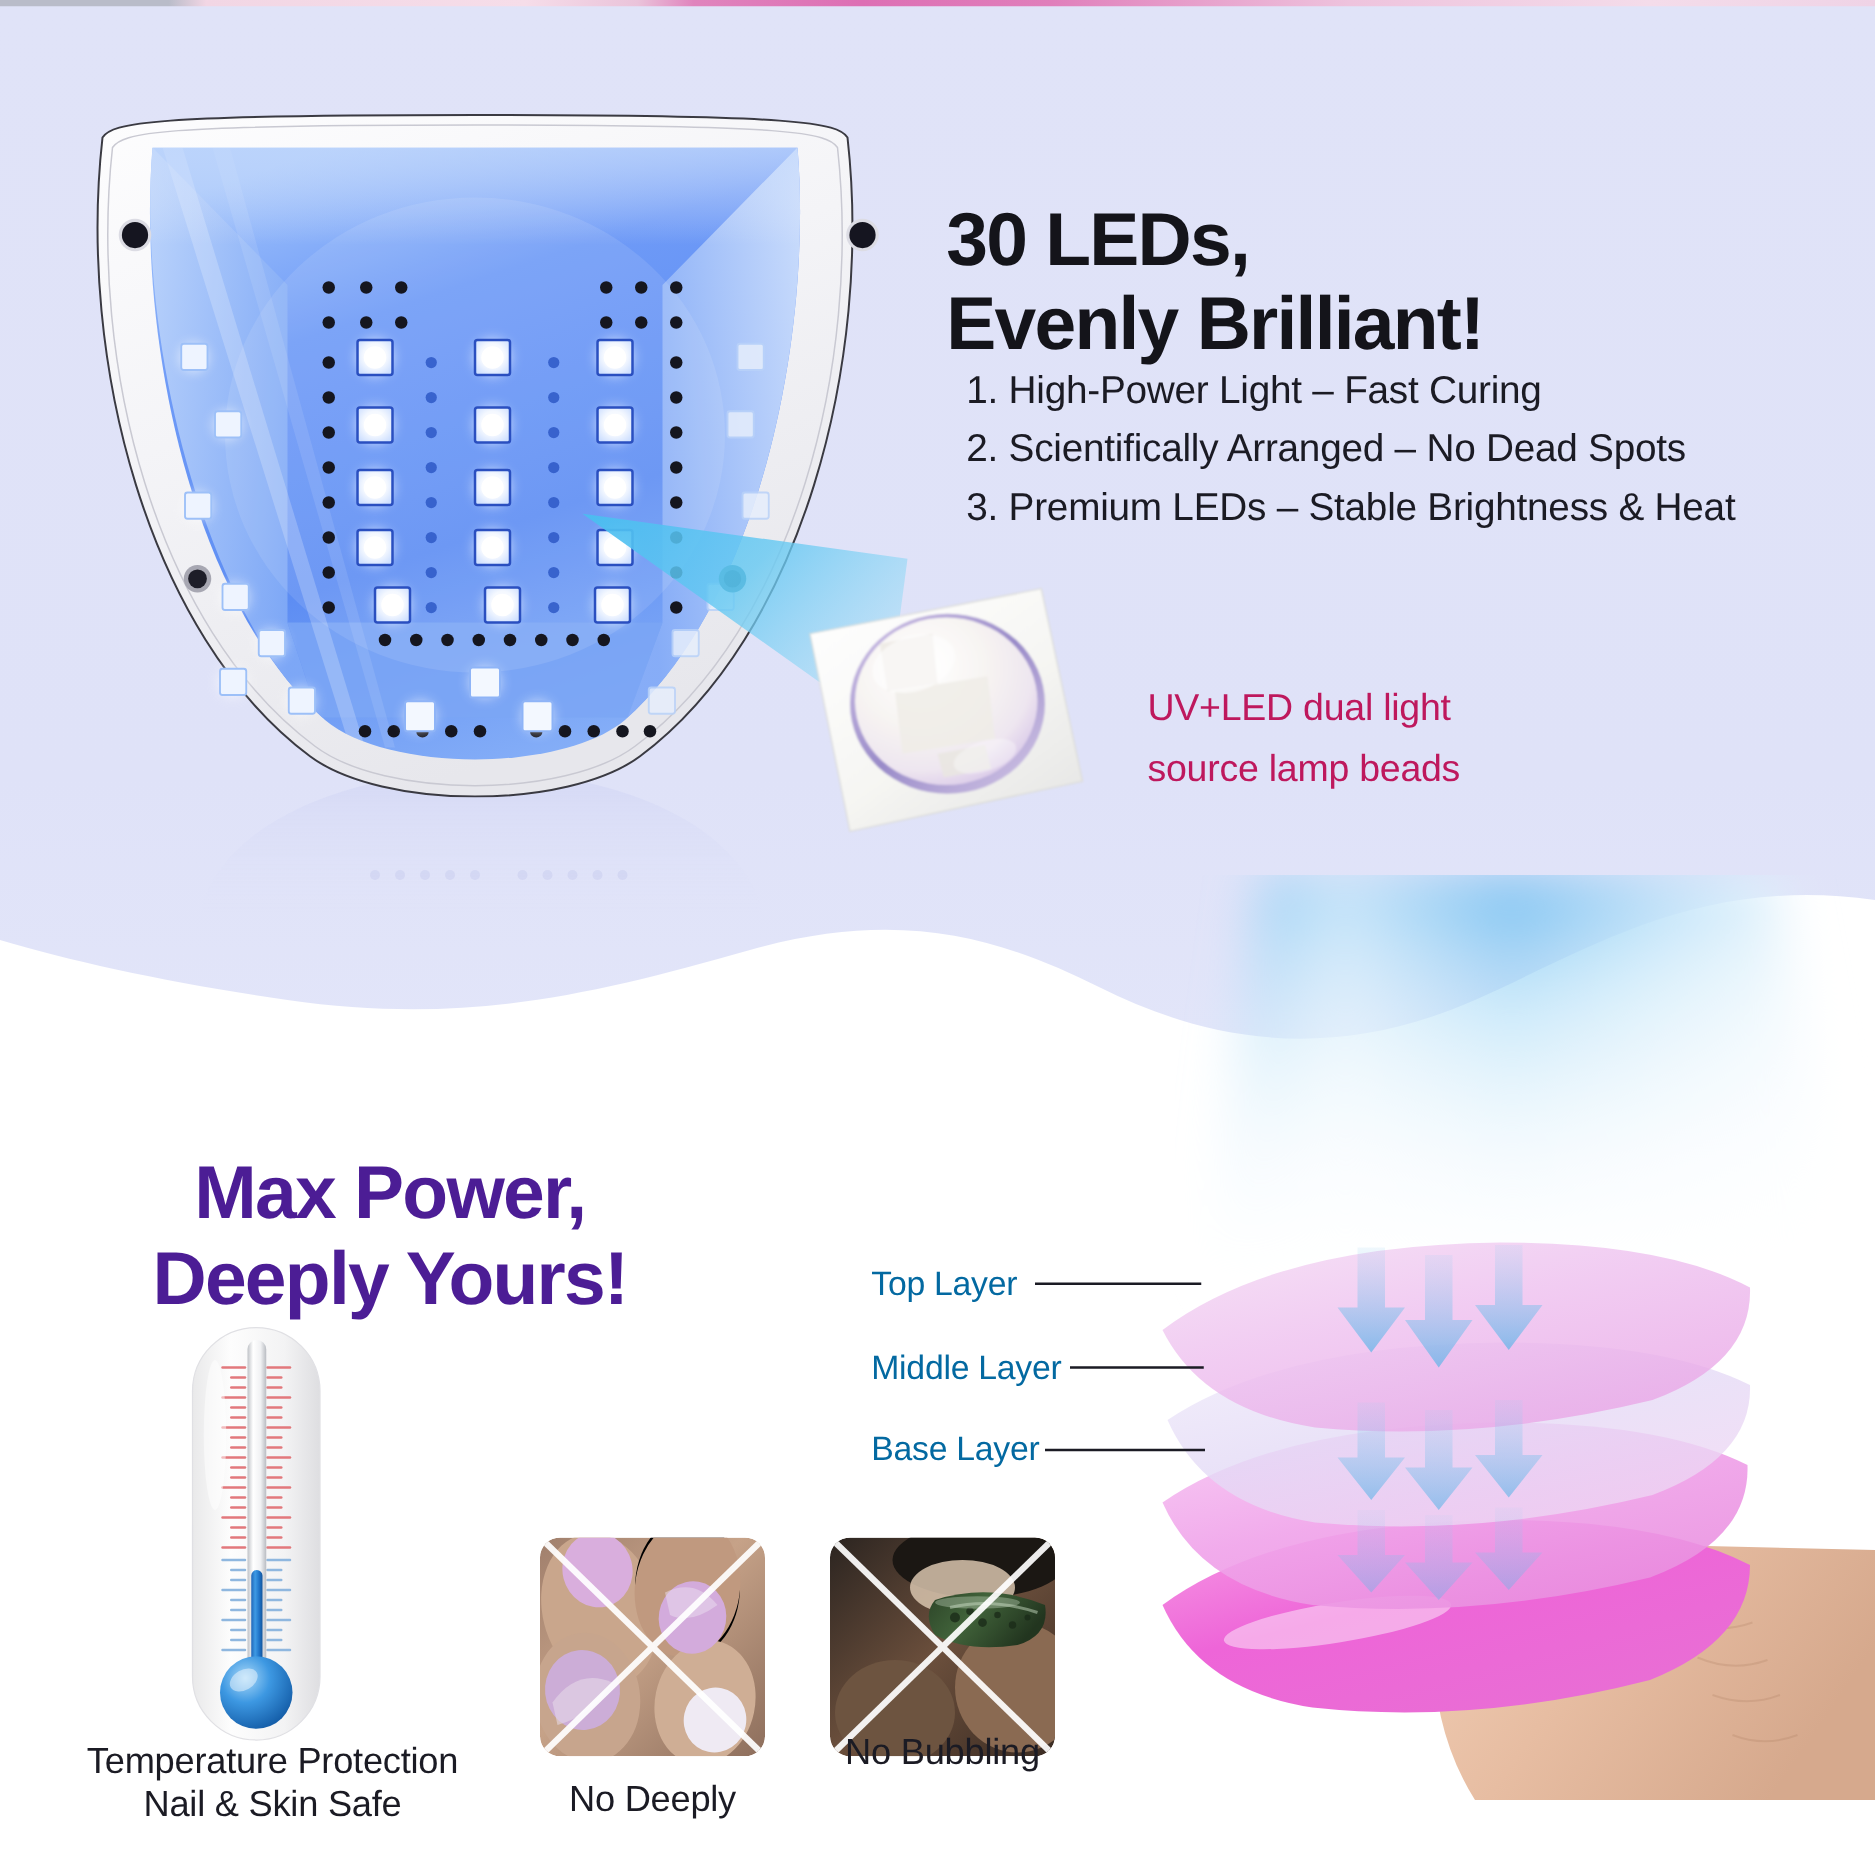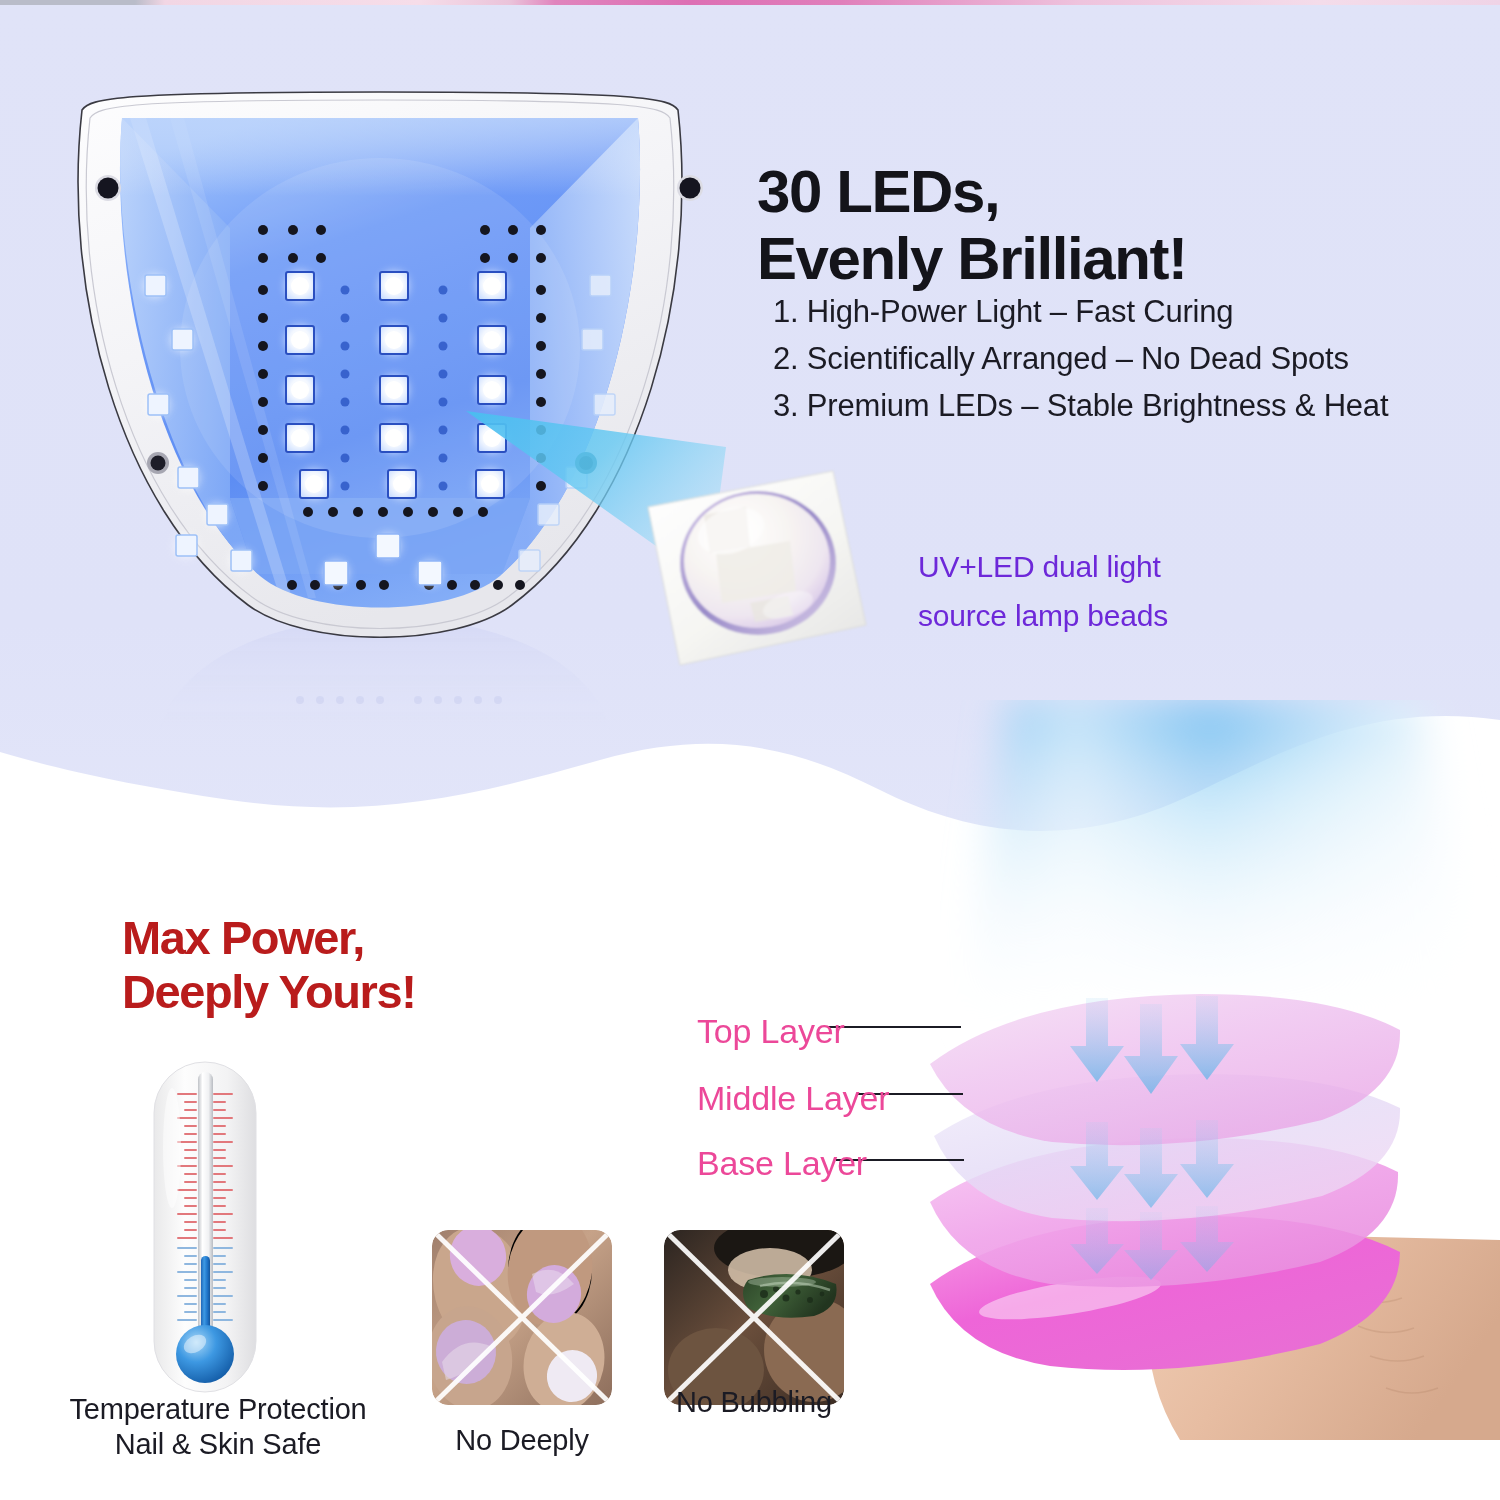--- a/index.html
+++ b/index.html
@@ -108,35 +108,36 @@
   }
 
   .bead-caption {
     position: absolute;
     left: 918px; top: 543px;
     z-index: 30;
     font-size: 30px;
     font-weight: 400;
     line-height: 1.62;
     letter-spacing: -0.2px;
-    color: #6d28d9;
+    color: #be185d;
     white-space: pre-line;
   }
 
   
   .h1-bottom {
     position: absolute;
     left: 122px; top: 880px;
     z-index: 30;
-    font-size: 47px;
+    font-size: 60px;
     font-weight: 800;
     letter-spacing: -1.4px;
     line-height: 1.14;
-    color: #b91c1c;
+    color: #4c1d95;
     white-space: pre-line;
+    text-align: center;
   }
 
   
   .beam2 {
     position: absolute;
     left: 940px; top: 700px;
     width: 560px; height: 360px;
     z-index: 5;
   }
   .beam2 svg { display:block; width:560px; height:360px; }
@@ -193,22 +194,22 @@
     left: 900px; top: 940px;
     width: 600px; height: 500px;
     z-index: 18;
   }
   .nail-art svg { display:block; width:600px; height:500px; }
 
   
   .layer-label {
     position: absolute;
     z-index: 32;
-    font-size: 34px;
-    color: #ec4899;
+    font-size: 27px;
+    color: #0369a1;
     letter-spacing: -0.2px;
     white-space: nowrap;
   }
   .ll-1 { left: 697px; top: 1012px; }
   .ll-2 { left: 697px; top: 1079px; }
   .ll-3 { left: 697px; top: 1144px; }
 
   .leader {
     position: absolute;
     z-index: 32;

